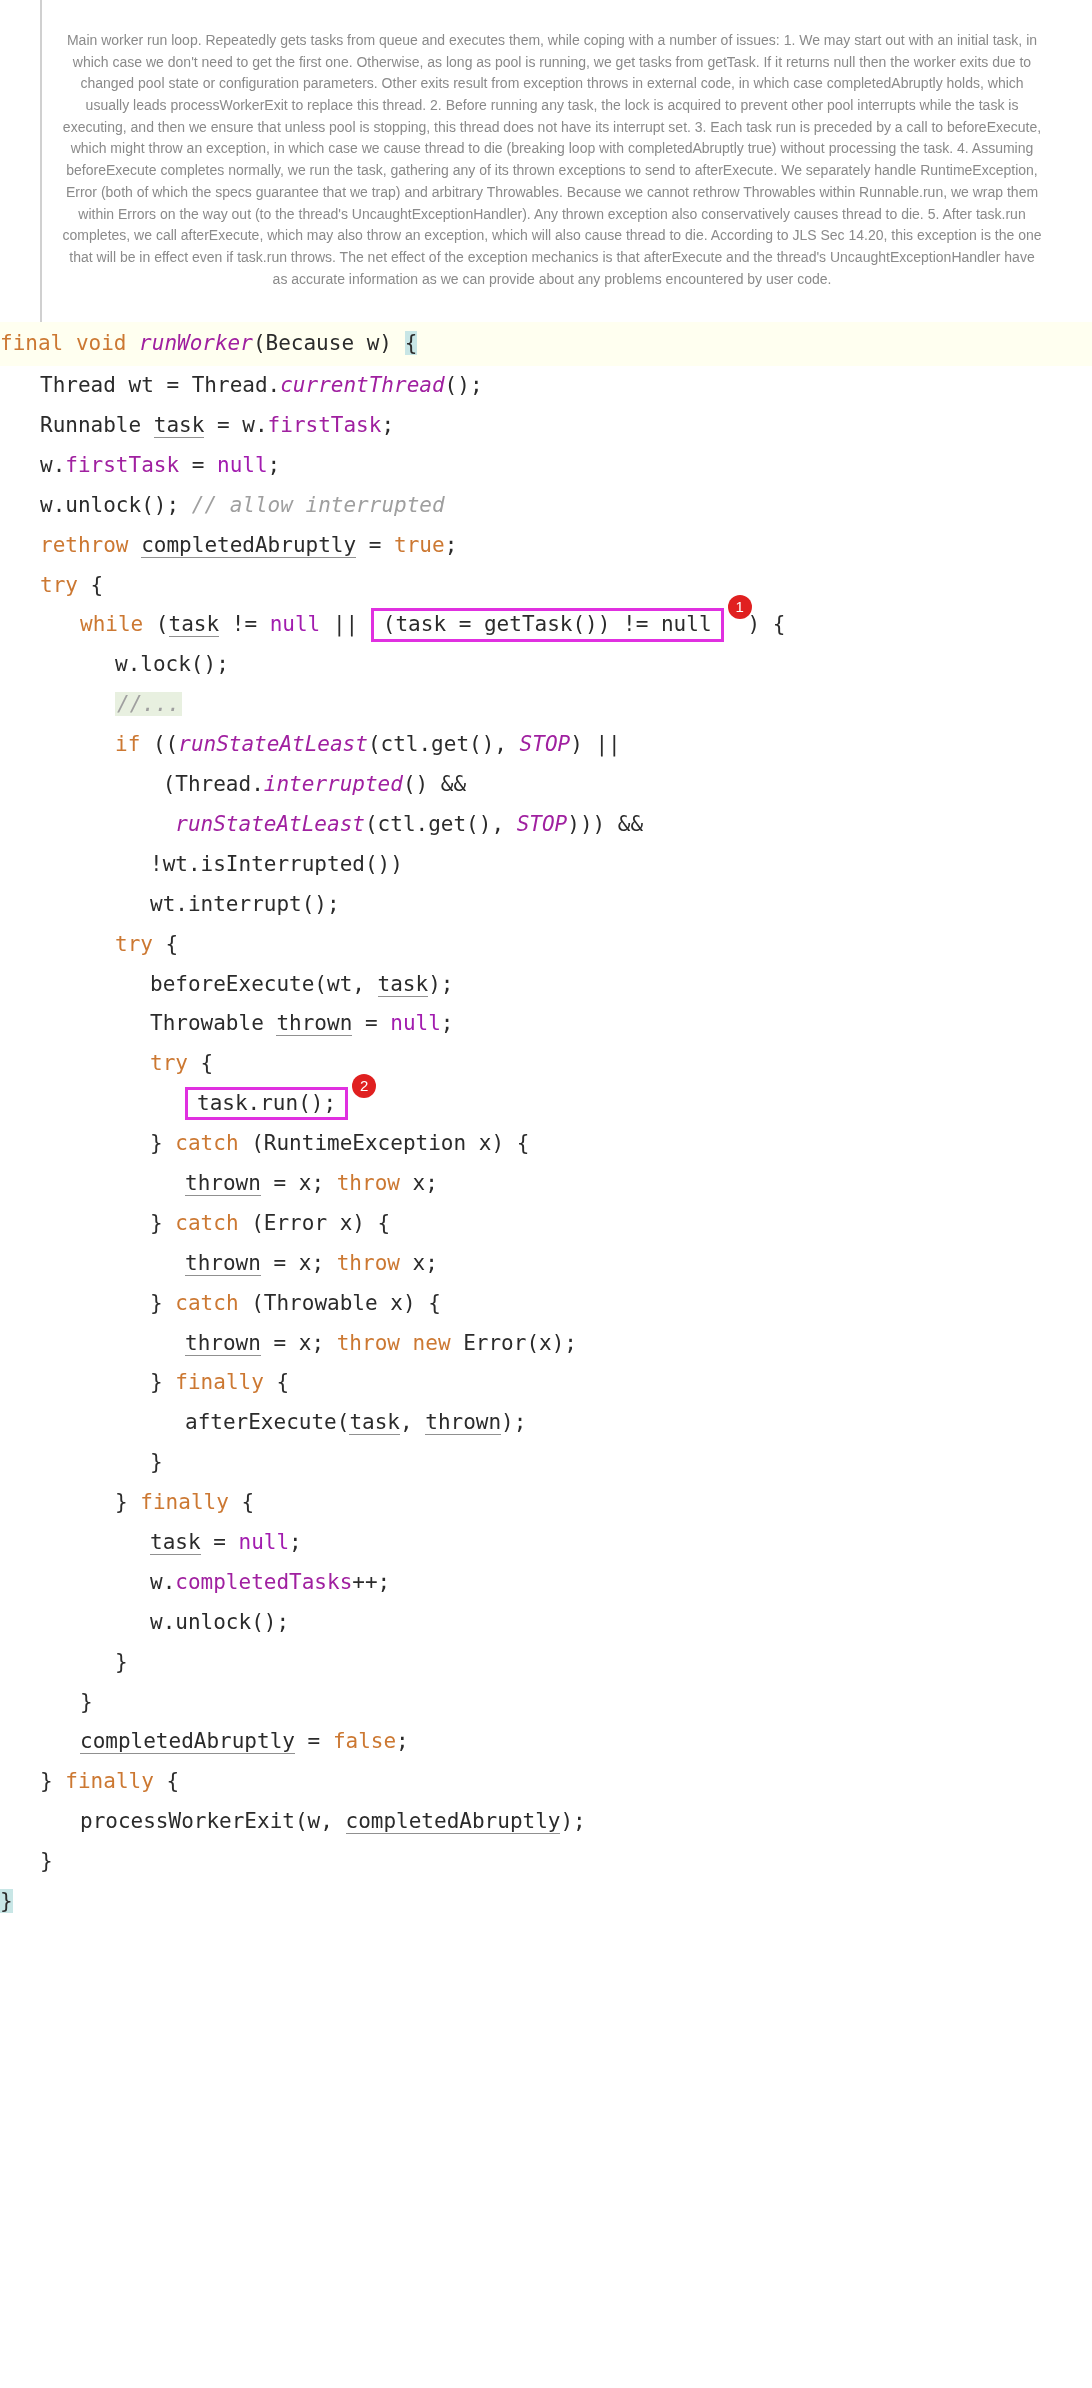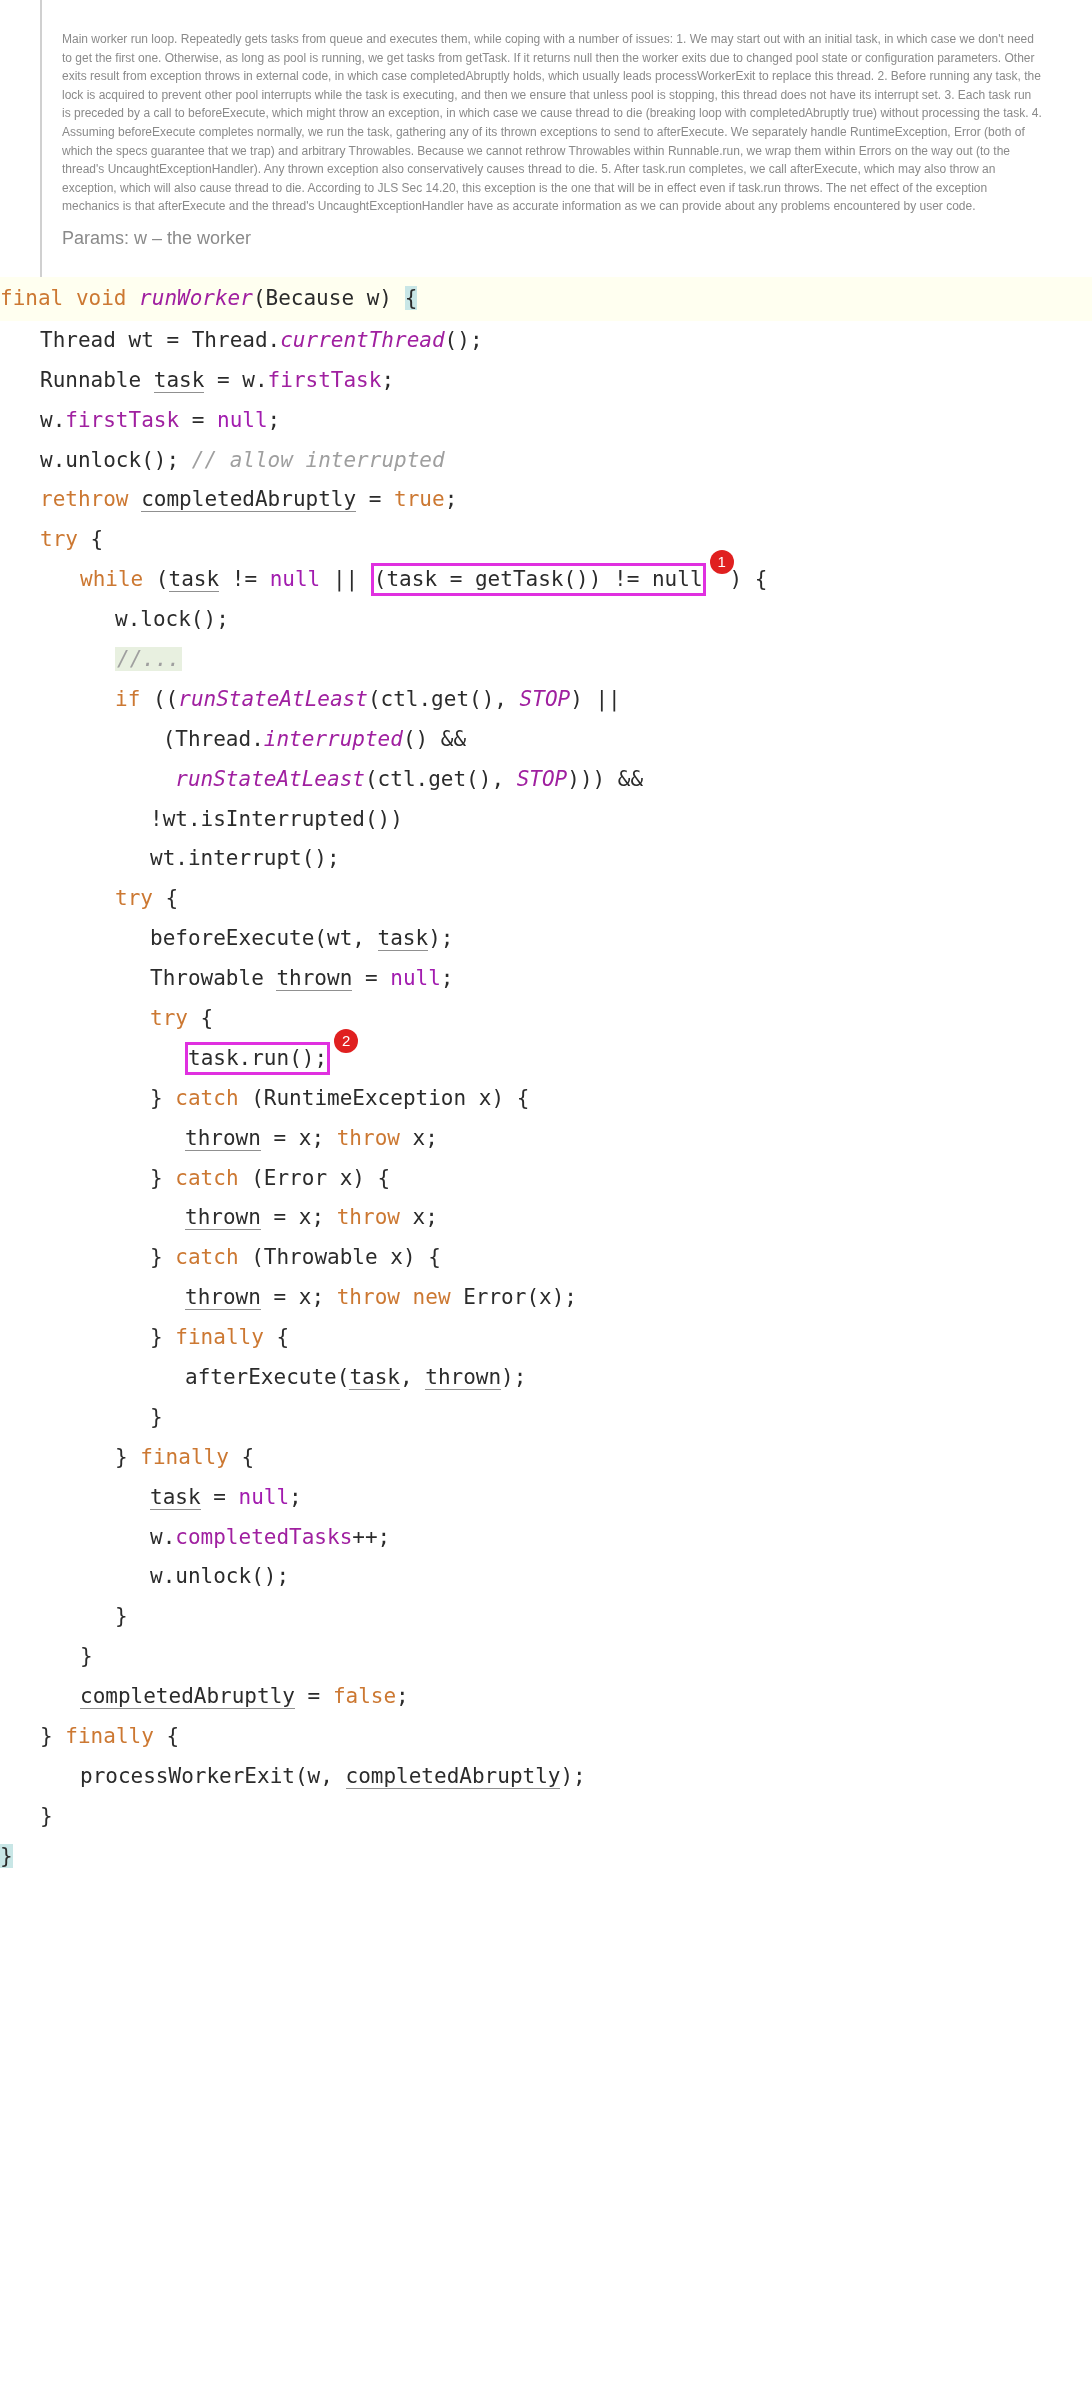--- a/index.html
+++ b/index.html
@@ -9,23 +9,24 @@
     width: 1092px;
     padding: 0;
   }
   .container {
     border-left: 2px solid #d0d0d0;
     margin-left: 40px;
     padding: 30px 50px 20px 20px;
   }
   .doc-comment {
     color: #8a8a8a;
-    font-size: 12px;
+    font-size: 14px;
     line-height: 1.55;
     margin-bottom: 12px;
+    text-align: center;
   }
   .params {
     color: #8a8a8a;
     font-size: 18px;
     margin-bottom: 8px;
   }
   .params-label { color: #8a8a8a; }
   .code-block {
     font-family: "Consolas", "Monaco", monospace;
     font-size: 21px;
@@ -50,21 +51,21 @@
   .comment-hl { background: #e8f0e0; padding: 0 2px; }
   .null { color: #a21caf; }
   .true { color: #cc7832; }
   .false { color: #cc7832; margin-top: 24px; }
   .const { color: #a020a0; font-style: italic; }
   .underline { border-bottom: 1px solid #909090; }
   .cursor-bg { background: #c8e6e6; }
   .hl-box {
     border: 3px solid #e030e0;
     display: inline-block;
-    padding: 0 0;
+    padding: 0 9px;
     line-height: 1.3;
   }
   .badge {
     display: inline-block;
     width: 24px; height: 24px;
     border-radius: 50%;
     background: #e02020;
     color: #fff;
     font-size: 15px;
     text-align: center;
@@ -80,24 +81,20 @@
     position: fixed;
     bottom: 8px; right: 20px;
     color: #e8e8e8; font-size: 13px;
   }
 </style>
 </head>
 <body>
 
 <div class="container">
   <div class="doc-comment">Main worker run loop. Repeatedly gets tasks from queue and executes them, while coping with a number of issues: 1. We may start out with an initial task, in which case we don't need to get the first one. Otherwise, as long as pool is running, we get tasks from getTask. If it returns null then the worker exits due to changed pool state or configuration parameters. Other exits result from exception throws in external code, in which case completedAbruptly holds, which usually leads processWorkerExit to replace this thread. 2. Before running any task, the lock is acquired to prevent other pool interrupts while the task is executing, and then we ensure that unless pool is stopping, this thread does not have its interrupt set. 3. Each task run is preceded by a call to beforeExecute, which might throw an exception, in which case we cause thread to die (breaking loop with completedAbruptly true) without processing the task. 4. Assuming beforeExecute completes normally, we run the task, gathering any of its thrown exceptions to send to afterExecute. We separately handle RuntimeException, Error (both of which the specs guarantee that we trap) and arbitrary Throwables. Because we cannot rethrow Throwables within Runnable.run, we wrap them within Errors on the way out (to the thread's UncaughtExceptionHandler). Any thrown exception also conservatively causes thread to die. 5. After task.run completes, we call afterExecute, which may also throw an exception, which will also cause thread to die. According to JLS Sec 14.20, this exception is the one that will be in effect even if task.run throws. The net effect of the exception mechanics is that afterExecute and the thread's UncaughtExceptionHandler have as accurate information as we can provide about any problems encountered by user code.</div>
-  <div class="params">
-    <span class="params-label">Params:</span>
-    <span>w – the worker</span>
-  </div>
 </div>
 
 <div class="code-block">
 <div class="code-line sig-line"><span class="kw">final</span> <span class="kw">void</span> <span class="fn">runWorker</span><span>(Because w) </span><span class="cursor-bg">{</span></div>
 
 <div class="code-line indent-1"><span>Thread wt = Thread.</span><span class="fn">currentThread</span><span>();</span></div>
 
 <div class="code-line indent-1"><span>Runnable </span><span class="underline">task</span><span> = w.</span><span class="field">firstTask</span><span>;</span></div>
 
 <div class="code-line indent-1"><span>w.</span><span class="field">firstTask</span><span> = </span><span class="null">null</span><span>;</span></div>

